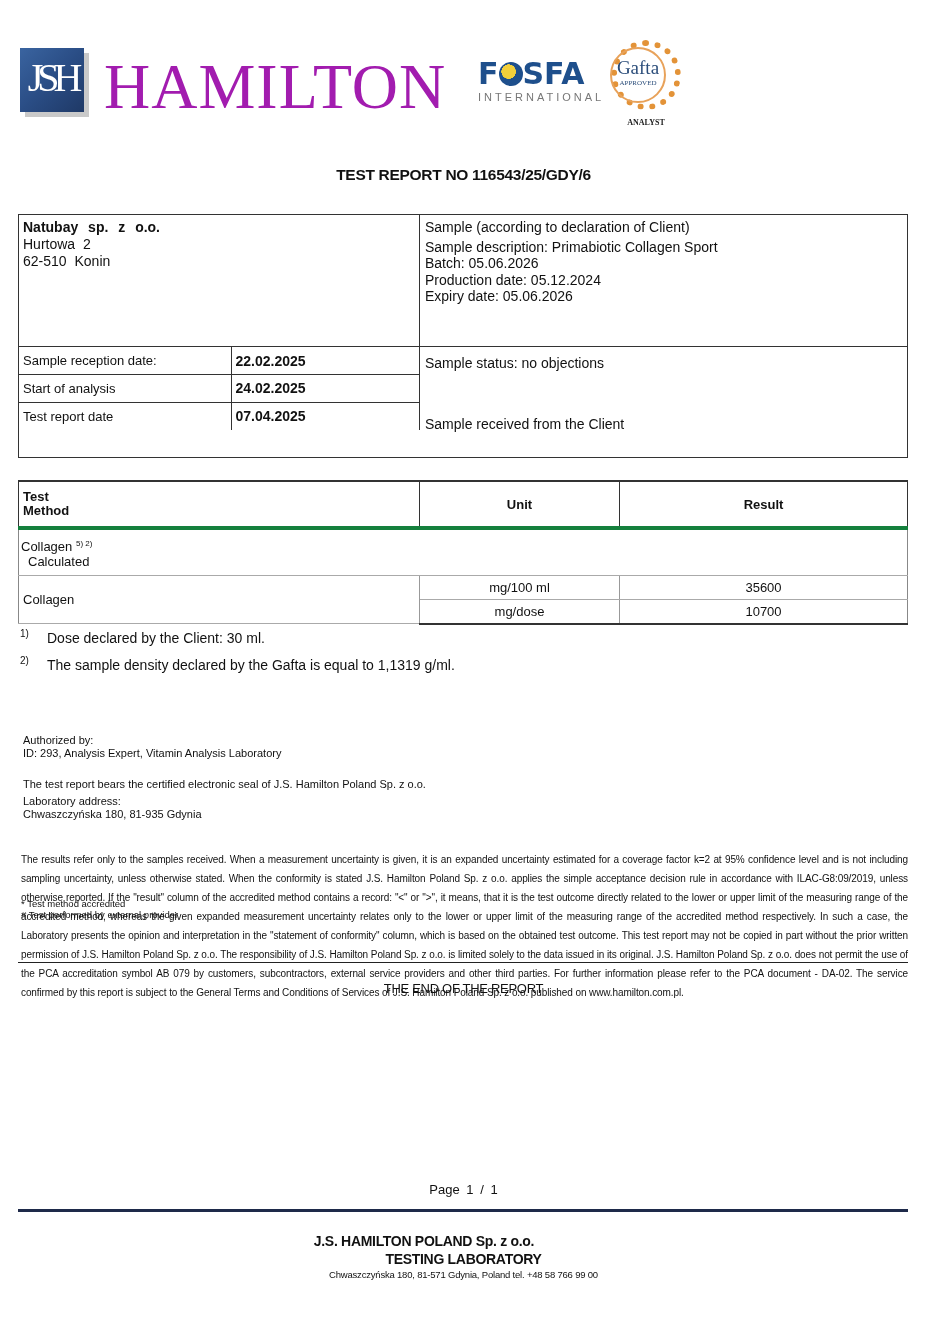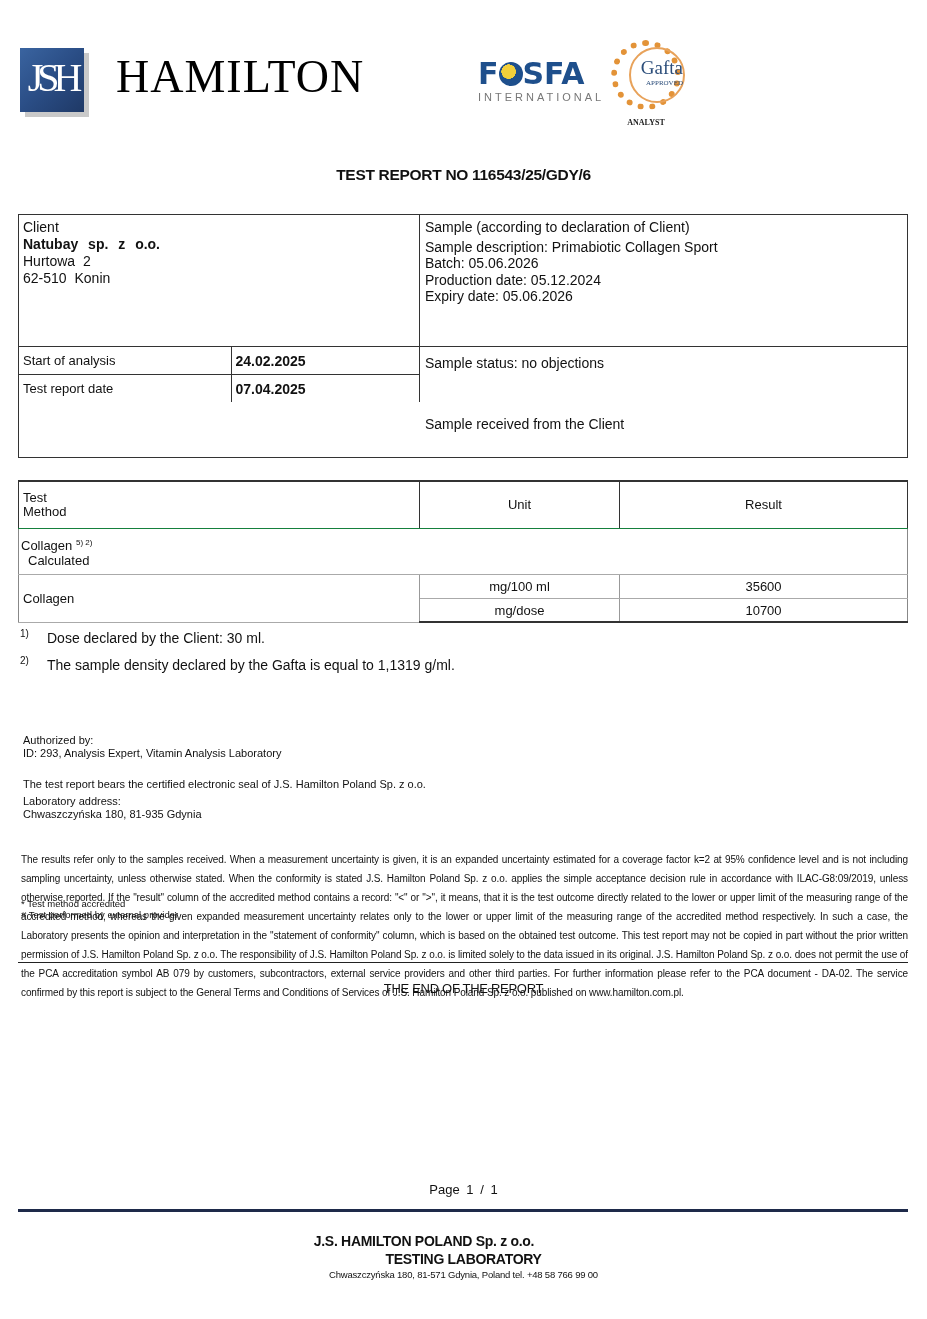--- a/index.html
+++ b/index.html
@@ -6,34 +6,34 @@
   html, body { width: 927px; height: 1319px; background: #ffffff; overflow: hidden; }
   body { position: relative; font-family: "Liberation Sans", sans-serif; color: #111; }
 
   
   .hamilton-logo { position: absolute; left: 20px; top: 48px; width: 350px; height: 70px; }
   .jsh-box { position: absolute; left: 0; top: 0; width: 64px; height: 64px;
     background: linear-gradient(135deg, #3a64a0 0%, #2a4d85 50%, #1f3966 100%);
     box-shadow: 5px 5px 0 #c9c9c9; }
   .jsh-box span { position: absolute; left: 0; top: 6px; width: 64px; text-align: center;
     font-family: "Liberation Serif", serif; color: #fff; font-size: 40px; letter-spacing: -6px; }
-  .hamilton-word { position: absolute; left: 96px; top: 2px; font-family: "Liberation Serif", serif;
-    font-size: 46px; color: #000000; letter-spacing: 1px; }
+  .hamilton-word { position: absolute; left: 84px; top: 2px; font-family: "Liberation Serif", serif;
+    font-size: 64px; color: #a21caf; letter-spacing: 1px; }
 
   .fosfa-logo { position: absolute; left: 478px; top: 56px; width: 120px; height: 50px; }
   .fosfa-word { font-family: "DejaVu Sans", sans-serif; font-weight: bold; font-size: 30px; color: #1e4f8c; letter-spacing: 0px; }
   .fosfa-globe { display: inline-block; width: 24px; height: 24px; border-radius: 50%;
     background: radial-gradient(circle at 40% 40%, #f2cf3a 0 35%, #1e4f8c 36% 100%); vertical-align: -2px; }
   .fosfa-sub { font-size: 11px; letter-spacing: 3px; color: #777; margin-top: 0px; }
 
   .gafta-logo { position: absolute; left: 609px; top: 40px; width: 74px; height: 90px; }
   .gafta-ring { position: absolute; left: 2px; top: 0; width: 70px; height: 70px; border-radius: 50%;
     border: 6px dotted #e39338; }
-  .gafta-inner { position: absolute; left: 20px; top: 7px; width: 56px; height: 56px; border-radius: 50%;
-    border: 2px solid #e8a25a; text-align: right; }
+  .gafta-inner { position: absolute; left: 1px; top: 7px; width: 56px; height: 56px; border-radius: 50%;
+    border: 2px solid #e8a25a; text-align: center; }
   .gafta-name { font-family: "Liberation Serif", serif; font-size: 19px; color: #2b4d7a; margin-top: 8px; }
   .gafta-approved { font-family: "Liberation Serif", serif; font-size: 7px; color: #2b4d7a; }
   .gafta-analyst { position: absolute; left: 0; top: 78px; width: 74px; text-align: center;
     font-family: "Liberation Serif", serif; font-weight: bold; font-size: 8px; color: #222; }
 
   
   .report-title { position: absolute; top: 166px; left: 0; width: 927px; text-align: center;
     font-size: 15.5px; font-weight: bold; letter-spacing: -0.3px; }
 
   
@@ -48,21 +48,21 @@
   .dates-table { position: absolute; left: 0; top: 132px; width: 401px; border-collapse: collapse; }
   .dates-table td { height: 27.5px; font-size: 13px; padding: 2px 4px; border-bottom: 1px solid #333; }
   .dates-table tr:last-child td { border-bottom: none; }
   .dates-table td.lbl { width: 212px; border-right: 1.5px solid #333; }
   .dates-table td.val { font-weight: bold; font-size: 14px; border-right: 1.5px solid #333; }
   .status-cell { position: absolute; left: 401px; top: 132px; right: 0; bottom: 0; padding: 8px 5px; font-size: 14px; }
   .status-cell .received { position: absolute; top: 69px; left: 5px; }
 
   
   .results { position: absolute; left: 18px; top: 480px; width: 890px; border-collapse: collapse; font-size: 13px; }
-  .results th { font-weight: normal; font-size: 13px; height: 47px; border-top: 2px solid #333; border-bottom: 1px solid #15803d; }
+  .results th { font-weight: bold; font-size: 13px; height: 47px; border-top: 2px solid #333; border-bottom: 4px solid #15803d; }
   .results th.method { text-align: left; vertical-align: middle; padding-left: 4px; width: 401px;
     border-left: 1.5px solid #333; border-right: 1px solid #333; line-height: 14px; }
   .results th.unit { width: 200px; text-align: center; border-right: 1px solid #333; }
   .results th.result { text-align: center; border-right: 1.5px solid #333; }
   .results td { font-size: 13px; }
   .results tr.group td { height: 45px; border-left: 1.5px solid #888; border-right: 1.5px solid #888; border-bottom: 1.5px solid #aaa;
     vertical-align: top; padding: 6px 2px; line-height: 15px; }
   .results tr.group sup { font-size: 8px; }
   .results .calc { padding-left: 7px; }
   .results tr.row td { height: 24px; text-align: center; border-right: 1px solid #999; border-bottom: 1.5px solid #aaa; }
@@ -113,35 +113,38 @@
     <div class="gafta-name">Gafta</div>
     <div class="gafta-approved">APPROVED</div>
   </div>
   <div class="gafta-analyst">ANALYST</div>
 </div>
 
 <div class="report-title">TEST REPORT NO 116543/25/GDY/6</div>
 
 <div class="info-box">
   <div class="client-cell">
-    <div>Client</div>
     <div class="client-name">Natubay sp. z o.o.</div>
     <div class="addr">Hurtowa 2</div>
     <div class="addr">62-510 Konin</div>
   </div>
   <div class="sample-cell">
     <div class="sample-head">Sample (according to declaration of Client)</div>
     <div>Sample description: Primabiotic Collagen Sport</div>
     <div>Batch: 05.06.2026</div>
     <div>Production date: 05.12.2024</div>
     <div>Expiry date: 05.06.2026</div>
   </div>
   <div class="hline-mid"></div>
   <table class="dates-table">
     <tbody>
+        <tr>
+      <td class="lbl">Sample reception date:</td>
+      <td class="val">22.02.2025</td>
+    </tr>
     <tr>
       <td class="lbl">Start of analysis</td>
       <td class="val">24.02.2025</td>
     </tr>
     <tr>
       <td class="lbl">Test report date</td>
       <td class="val">07.04.2025</td>
     </tr>
   </tbody>
     </table>

